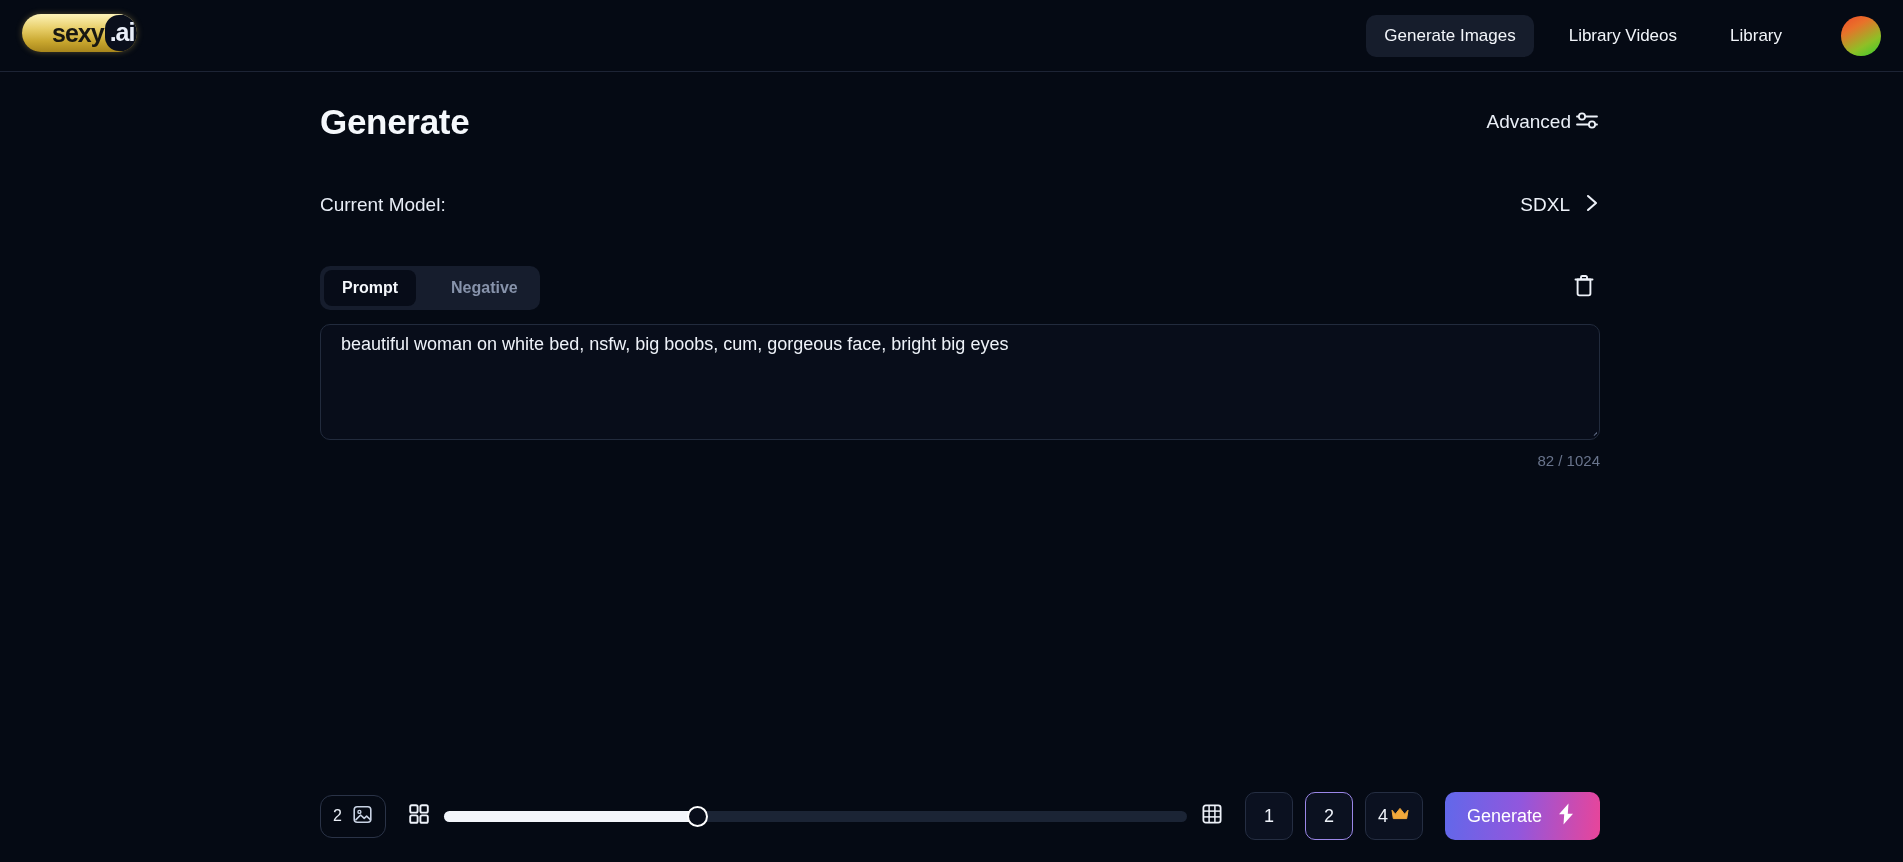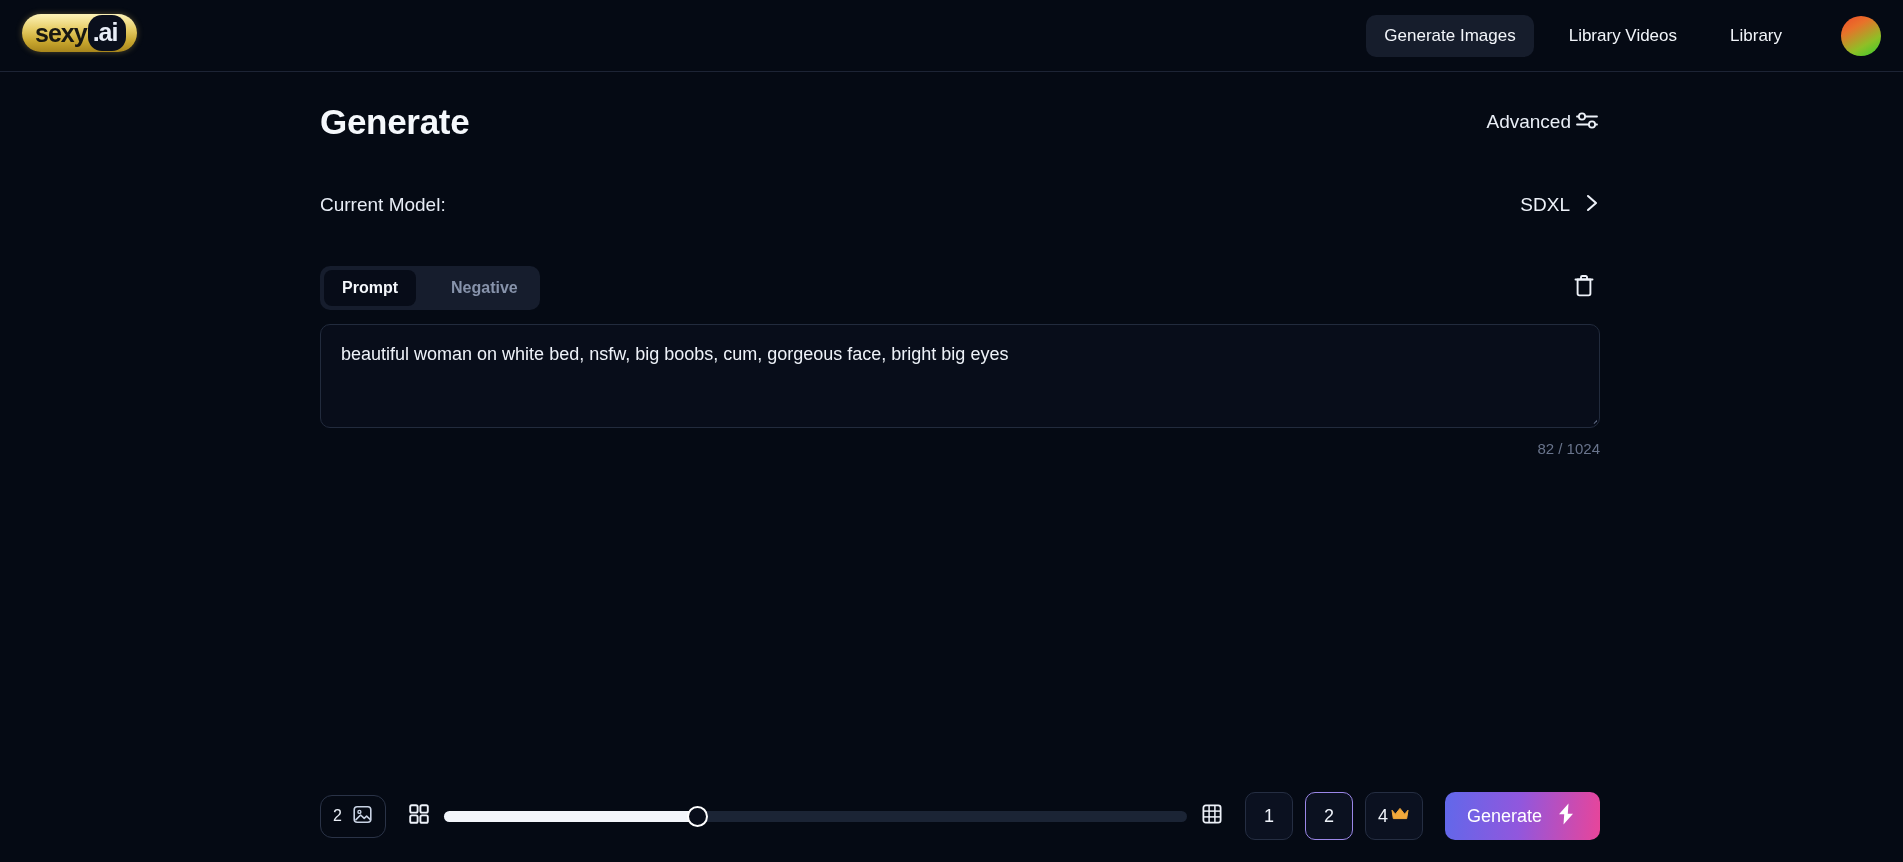--- a/index.html
+++ b/index.html
@@ -26,21 +26,21 @@
   .logo {
     position: absolute;
     left: 22px;
     top: 14px;
     width: 115px;
     height: 38px;
     border-radius: 19px;
     background: linear-gradient(180deg, #fdf3b8 0%, #e8cf6a 38%, #c9a72f 72%, #a8861c 100%);
     display: flex;
     align-items: center;
-    padding: 0 3px;
+    padding: 0 20px;
     box-shadow: 0 0 6px rgba(220,190,90,0.35);
     overflow: hidden;
   }
   .logo-sexy {
     font-size: 25px;
     font-weight: 700;
     letter-spacing: -1px;
     color: #171712;
     padding-left: 10px;
     line-height: 1;
@@ -152,25 +152,25 @@
     cursor: pointer;
     white-space: nowrap;
   }
   .tab.active { background: #070c18; color: #f4f7fb; }
   .trash-btn { cursor: pointer; padding: 4px; display: flex; }
 
   
   .prompt-box {
     position: relative;
     margin-top: 14px;
-    height: 104px;
+    height: 116px;
     border: 1px solid #222b3d;
     border-radius: 10px;
     background: #080d1a;
-    padding: 16px 20px;
+    padding: 6px 20px;
   }
   .prompt-text {
     font-size: 18px;
     color: #eef2f9;
     line-height: 1.45;
     white-space: pre-wrap;
     word-break: break-word;
   }
   .resize-grip {
     position: absolute;

